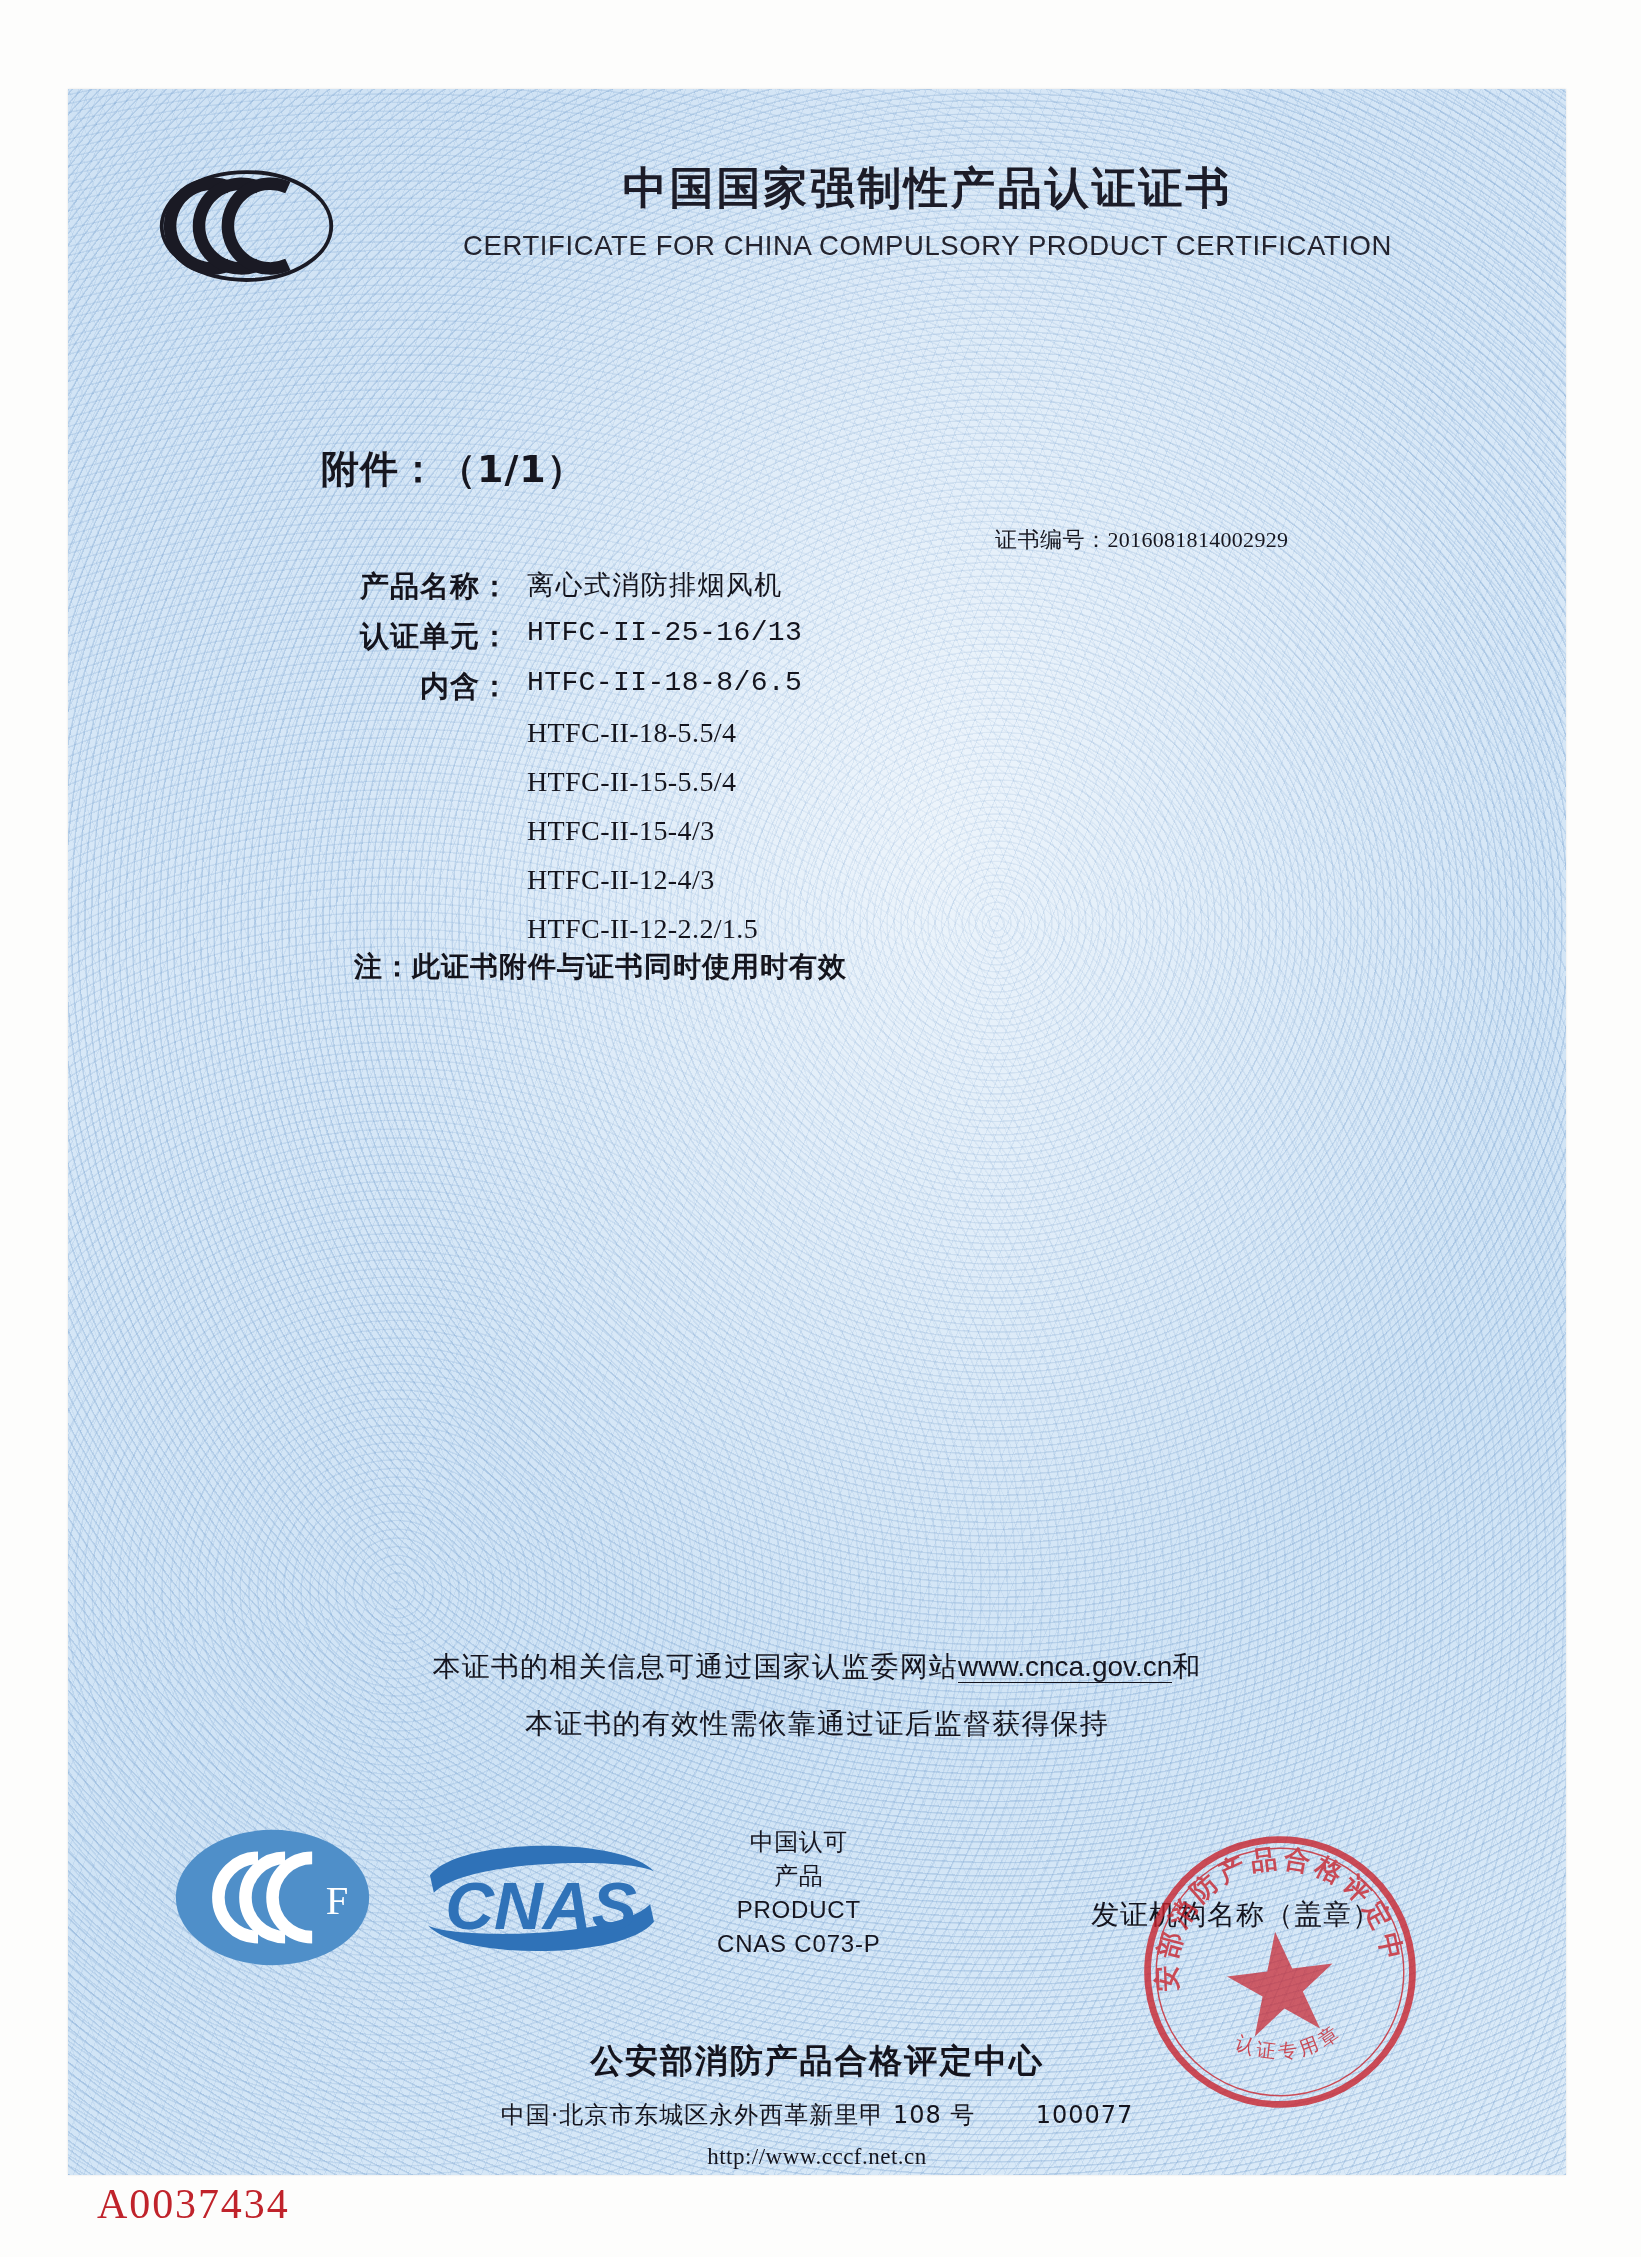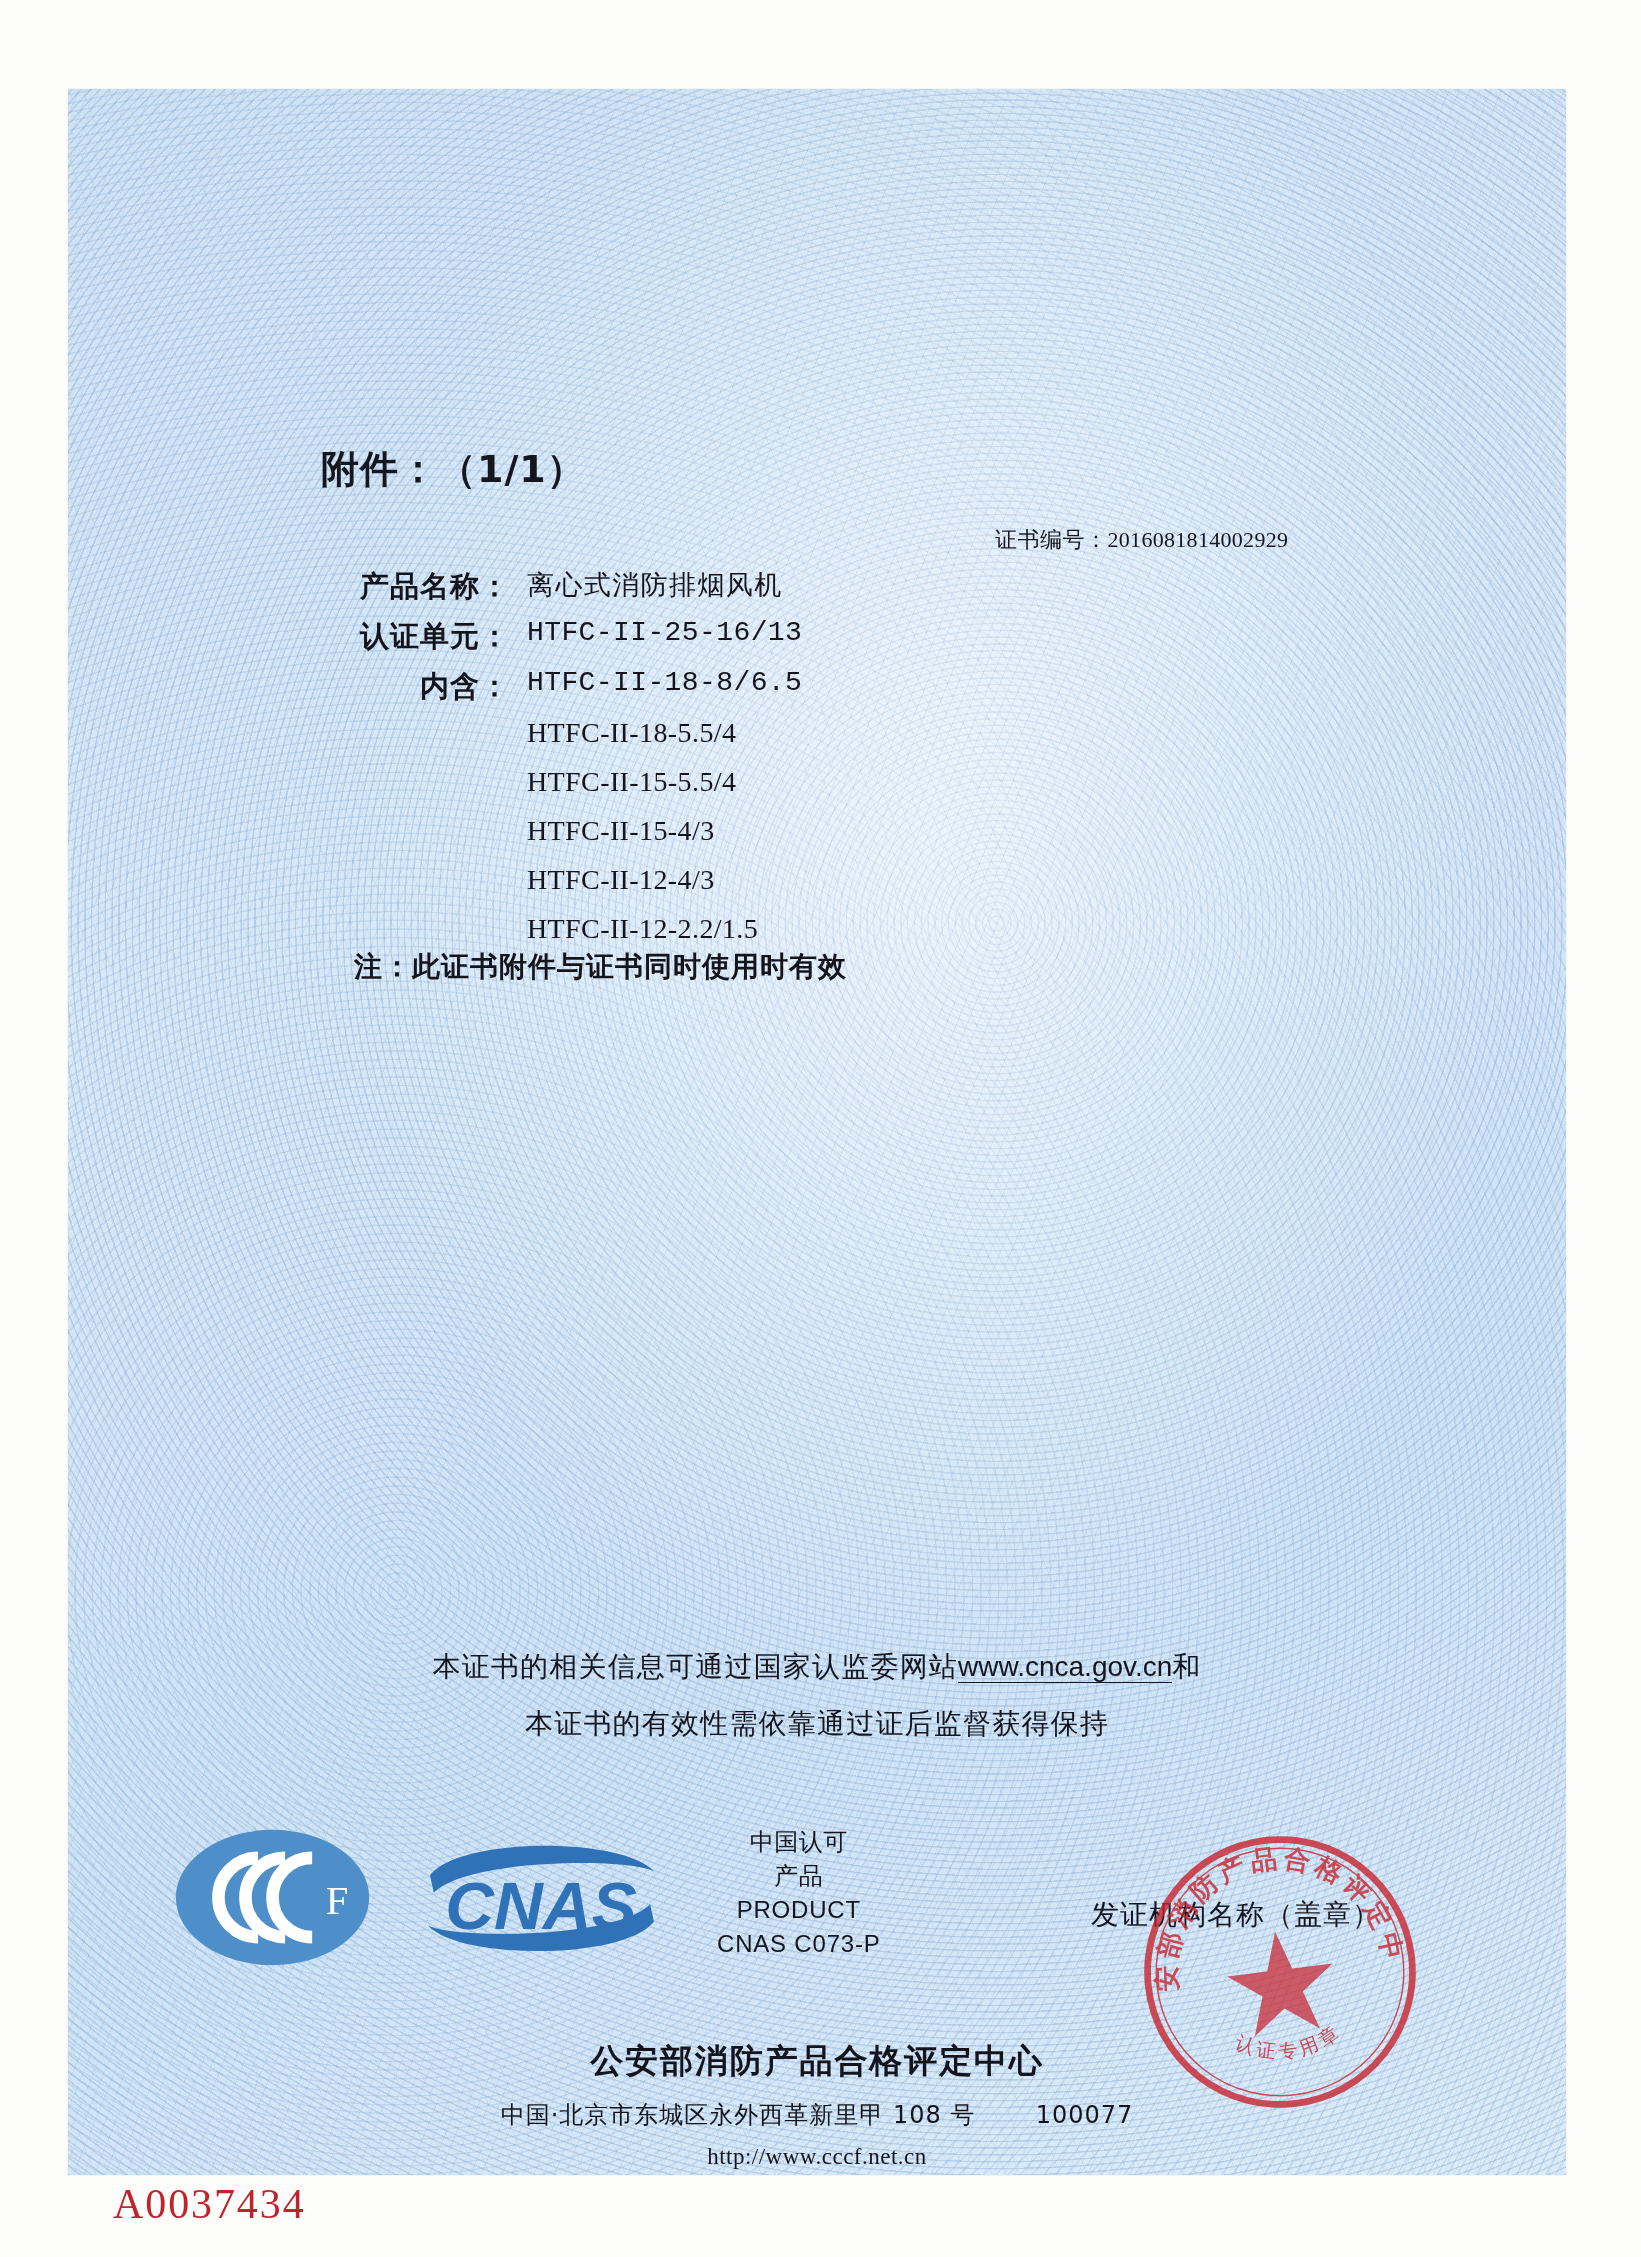--- a/index.html
+++ b/index.html
@@ -292,21 +292,21 @@
     text-align: center;
     font-family: "Liberation Serif", serif;
     font-size: 23px;
     letter-spacing: 0.5px;
     color: #14141d;
   }
 
   
   #serial {
     position: absolute;
-    left: 113px;
+    left: 97px;
     top: 2180px;
     font-family: "Liberation Serif", serif;
     font-size: 42px;
     letter-spacing: 1.9px;
     color: #c0232b;
     font-weight: 500;
   }
 
   
   .speck {
@@ -321,20 +321,34 @@
 
 <div id="page">
 
   <div class="speck" style="left:1410px; top:676px; width:3.9px; height:3.9px;"></div>
   <div class="speck" style="left:1442px; top:1089px; width:4.8px; height:4.8px;"></div>
   <div class="speck" style="left:1334px; top:1757px; width:2.9px; height:2.9px;"></div>
 
   <div id="cert-sheet">
     <div id="cert-inner">
 
+      <div id="header">
+
+        <div id="ccc-logo-top">
+          <svg viewBox="0 0 190 125" width="183" height="121">
+            <ellipse cx="95" cy="62" rx="88" ry="56" fill="none" stroke="#1a1a24" stroke-width="4"></ellipse>
+            <path d="M78 22 A44 44 0 1 0 78 102" fill="none" stroke="#1a1a24" stroke-width="13" stroke-linecap="butt"></path>
+            <path d="M108 22 A44 44 0 1 0 108 102" fill="none" stroke="#1a1a24" stroke-width="13" stroke-linecap="butt"></path>
+            <path d="M138 22 A44 44 0 1 0 138 102" fill="none" stroke="#1a1a24" stroke-width="13" stroke-linecap="butt"></path>
+          </svg>
+        </div>
+
+        <div id="title-cn">中国国家强制性产品认证证书</div>
+        <div id="title-en">CERTIFICATE FOR CHINA COMPULSORY PRODUCT CERTIFICATION</div>
+      </div>
 
       <div id="annex-line">附件：（1/1）</div>
 
       <div id="cert-no">
         <span>证书编号：</span><span class="num">2016081814002929</span>
       </div>
 
       <div id="fields">
 
         <div class="field-row">

